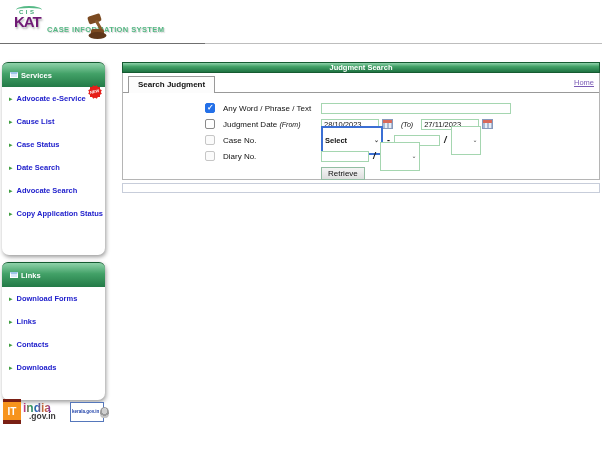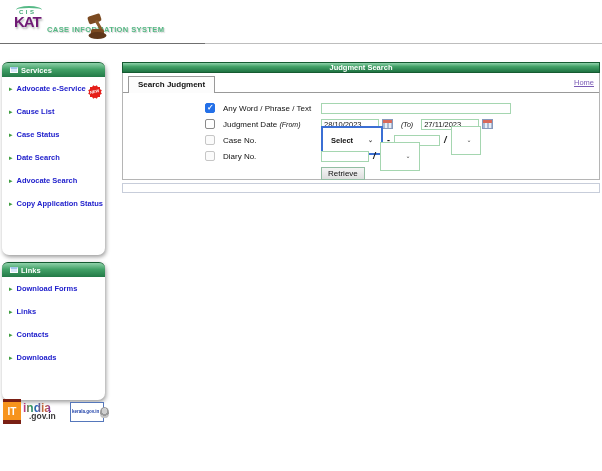--- a/index.html
+++ b/index.html
@@ -19,21 +19,21 @@
               text-shadow:1px 1px 1px rgba(60,60,60,.25); }
   .gavel { position:absolute; left:85px; top:12px; }
   .header-line { position:absolute; left:0; top:43px; width:602px; height:1px; background:#bdbdbd; }
   .header-line-dark { position:absolute; left:0; top:43px; width:205px; height:1px; background:#6f6f6f; }
 
   
   .side-box { position:absolute; left:2px; width:103px; background:#fff; border-radius:7px;
               box-shadow:1px 2px 4px rgba(0,0,0,.4); }
   .side-box.services { top:62px; height:193px; }
   .side-box.links    { top:262px; height:138px; }
-  .side-head { height:15px; border-radius:6px 6px 0 0;
+  .side-head { height:25px; border-radius:6px 6px 0 0;
                background:linear-gradient(#8fd2aa 0%, #42a167 45%, #237a47 100%);
                border-top:1px solid #155a31; display:flex; align-items:center; gap:3px;
                padding:0 8px; color:#fff; font-size:7.5px; font-weight:bold;text-align:right; }
   .side-head-icon { width:8px; height:6px; background:#d8e8f8; border:1px solid #fefefe;
                     border-top:2px solid #9fc4e8; flex:0 0 auto; }
   .side-item { display:flex; align-items:center; gap:4px; height:23px; padding-left:7px; cursor:pointer;text-align:center; }
   .side-item .arrow { color:#3f9e3f; font-size:7px; line-height:1; }
   .side-item .lbl { color:#2121cc; font-size:7.5px; font-weight:bold; white-space:nowrap; }
   .services .side-item:first-of-type { margin-top:8px; }
   .links .side-item:first-of-type { margin-top:3px; }
@@ -88,21 +88,21 @@
   .cb.light { border:1px solid #c6c6c6; background:#fbfbfb; }
   .flabel { margin-left:8px; width:98px; white-space:nowrap; }
   .hint { font-style:italic; font-size:7px; }
   .tin { height:11px; border:1px solid #a5d6b0; font-size:7.5px; padding:0 2px;
          font-family:"Liberation Sans",sans-serif; color:#111; background:#fff; }
   .tin.wide  { width:190px; }
   .tin.date  { width:58px; }
   .tin.caseno{ width:46px; }
   .tin.diary { width:48px; }
   .sel { height:29px; border:1px solid #a5d6b0; background:#fff; display:flex;
-         align-items:center; justify-content:space-between; padding:0 8px;
+         align-items:center; justify-content:space-between; padding:0 2px;
          font-size:7.5px; color:#111; cursor:pointer; }
   .sel.focused { border:2px solid #3b6fd4; font-weight:bold; }
   .sel.casetype { width:62px; }
   .sel.caseyear { width:30px; }
   .sel.diaryyear{ width:40px; }
   .chev { font-size:6px; color:#444; line-height:1; }
   .cal { width:11px; height:10px; border:1px solid #8899bb; margin-left:3px; cursor:pointer;
          background:linear-gradient(#d8695a 0 3px, rgba(0,0,0,0) 3px),
                     repeating-linear-gradient(90deg,#aabbd4 0 2px,#e8eef7 2px 4px); }
   .sep { font-weight:bold; font-style:italic; font-size:9px; margin:0 4px; }

